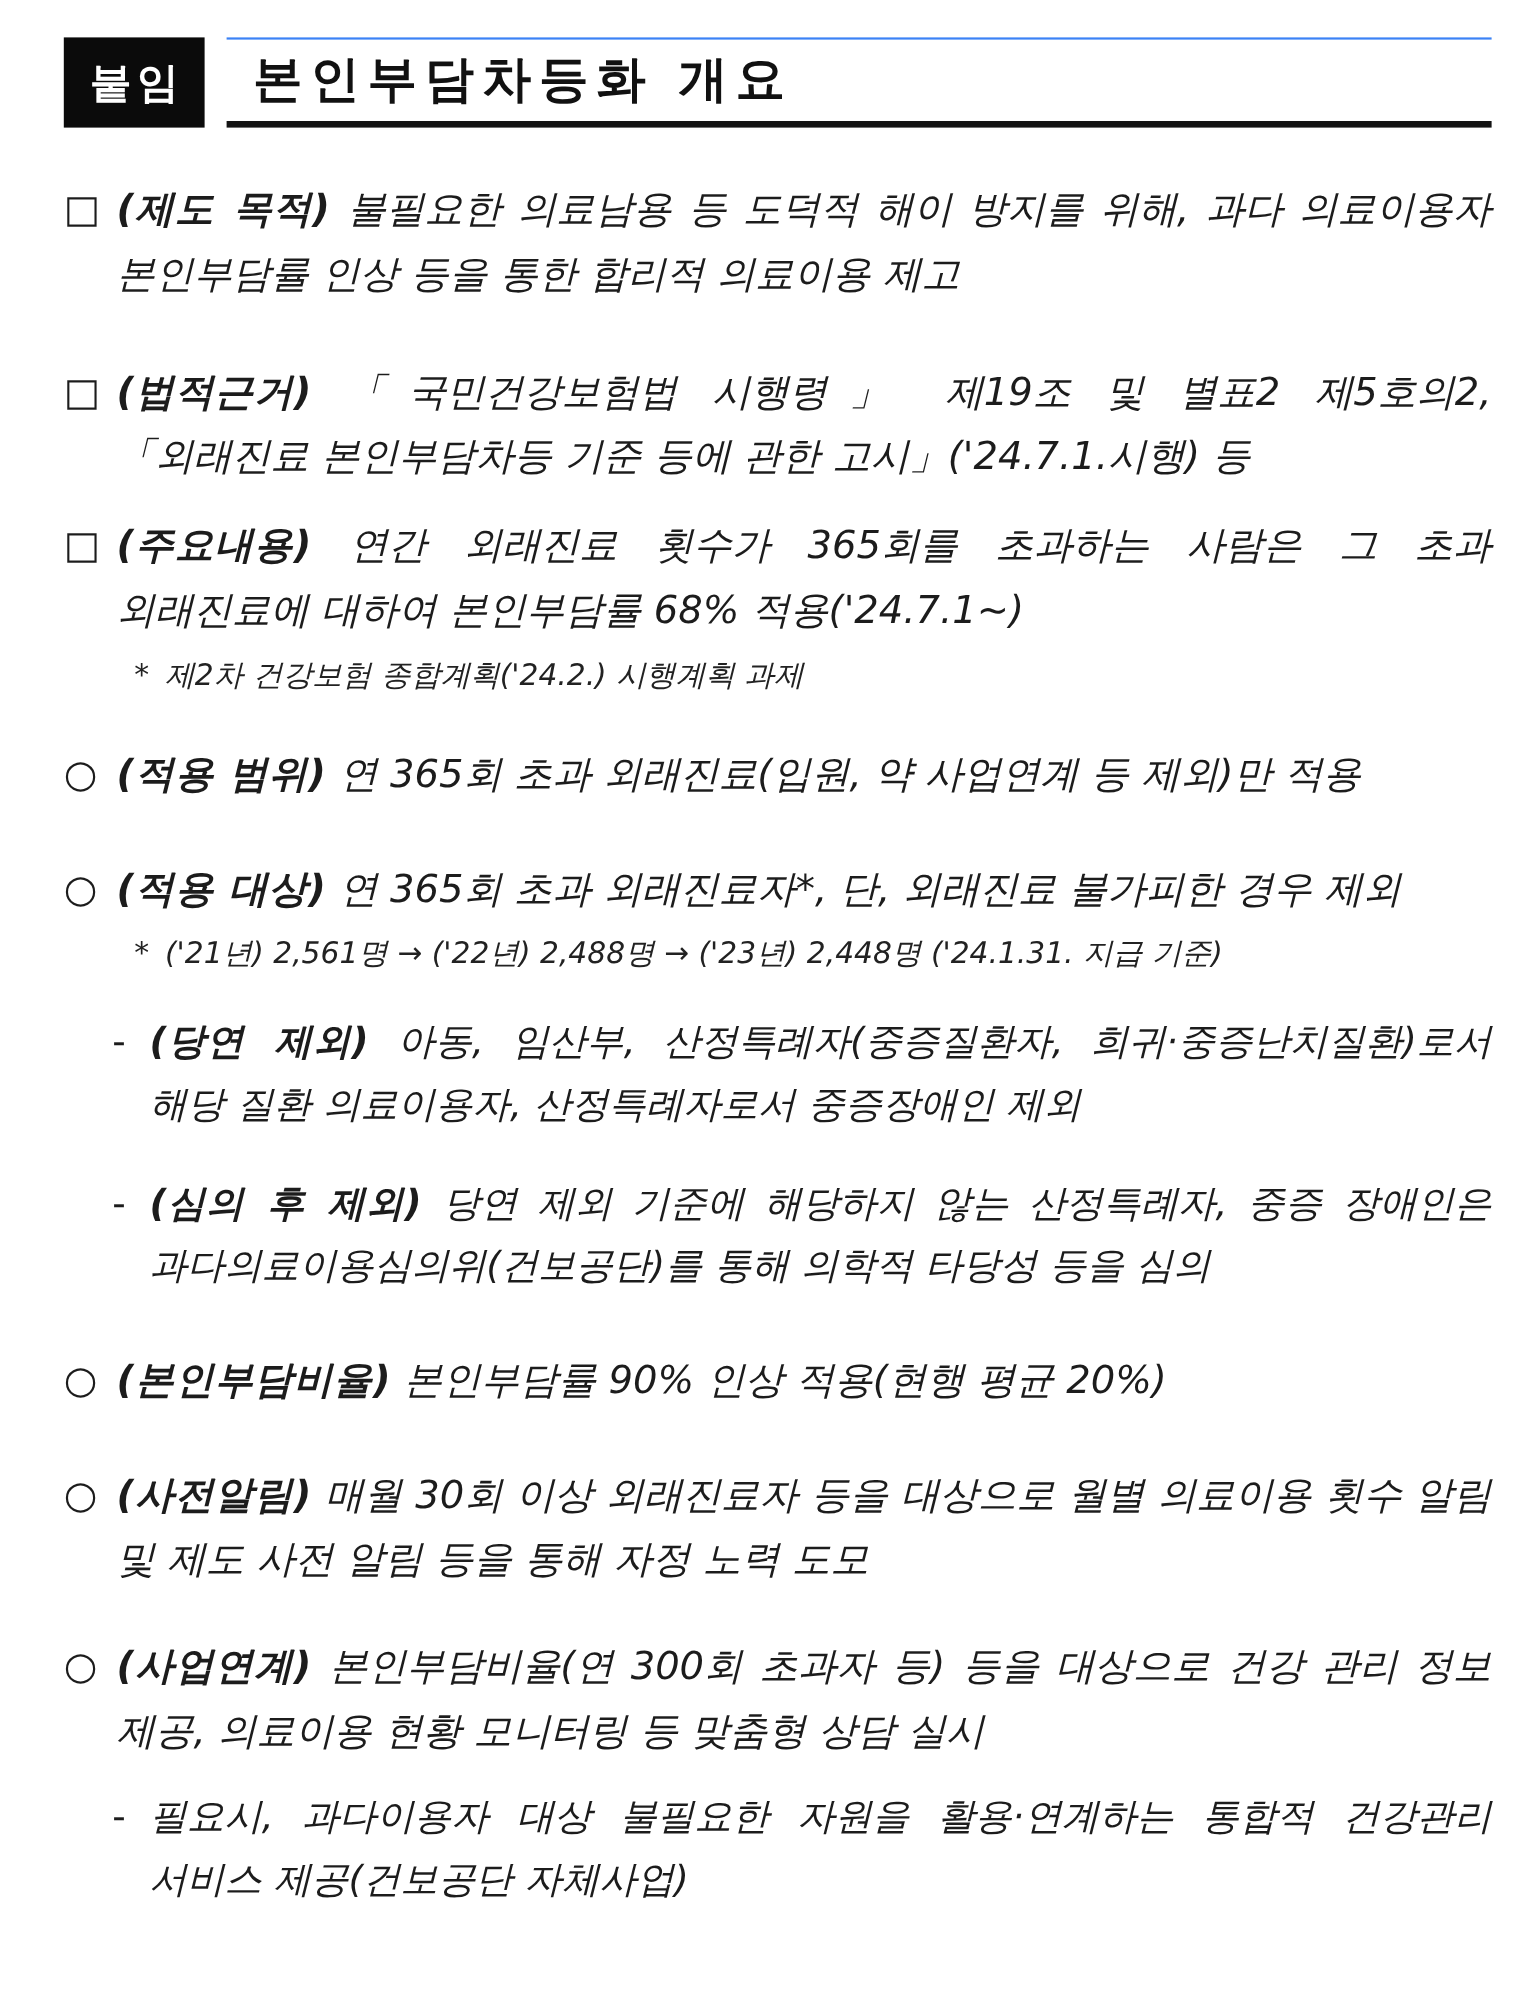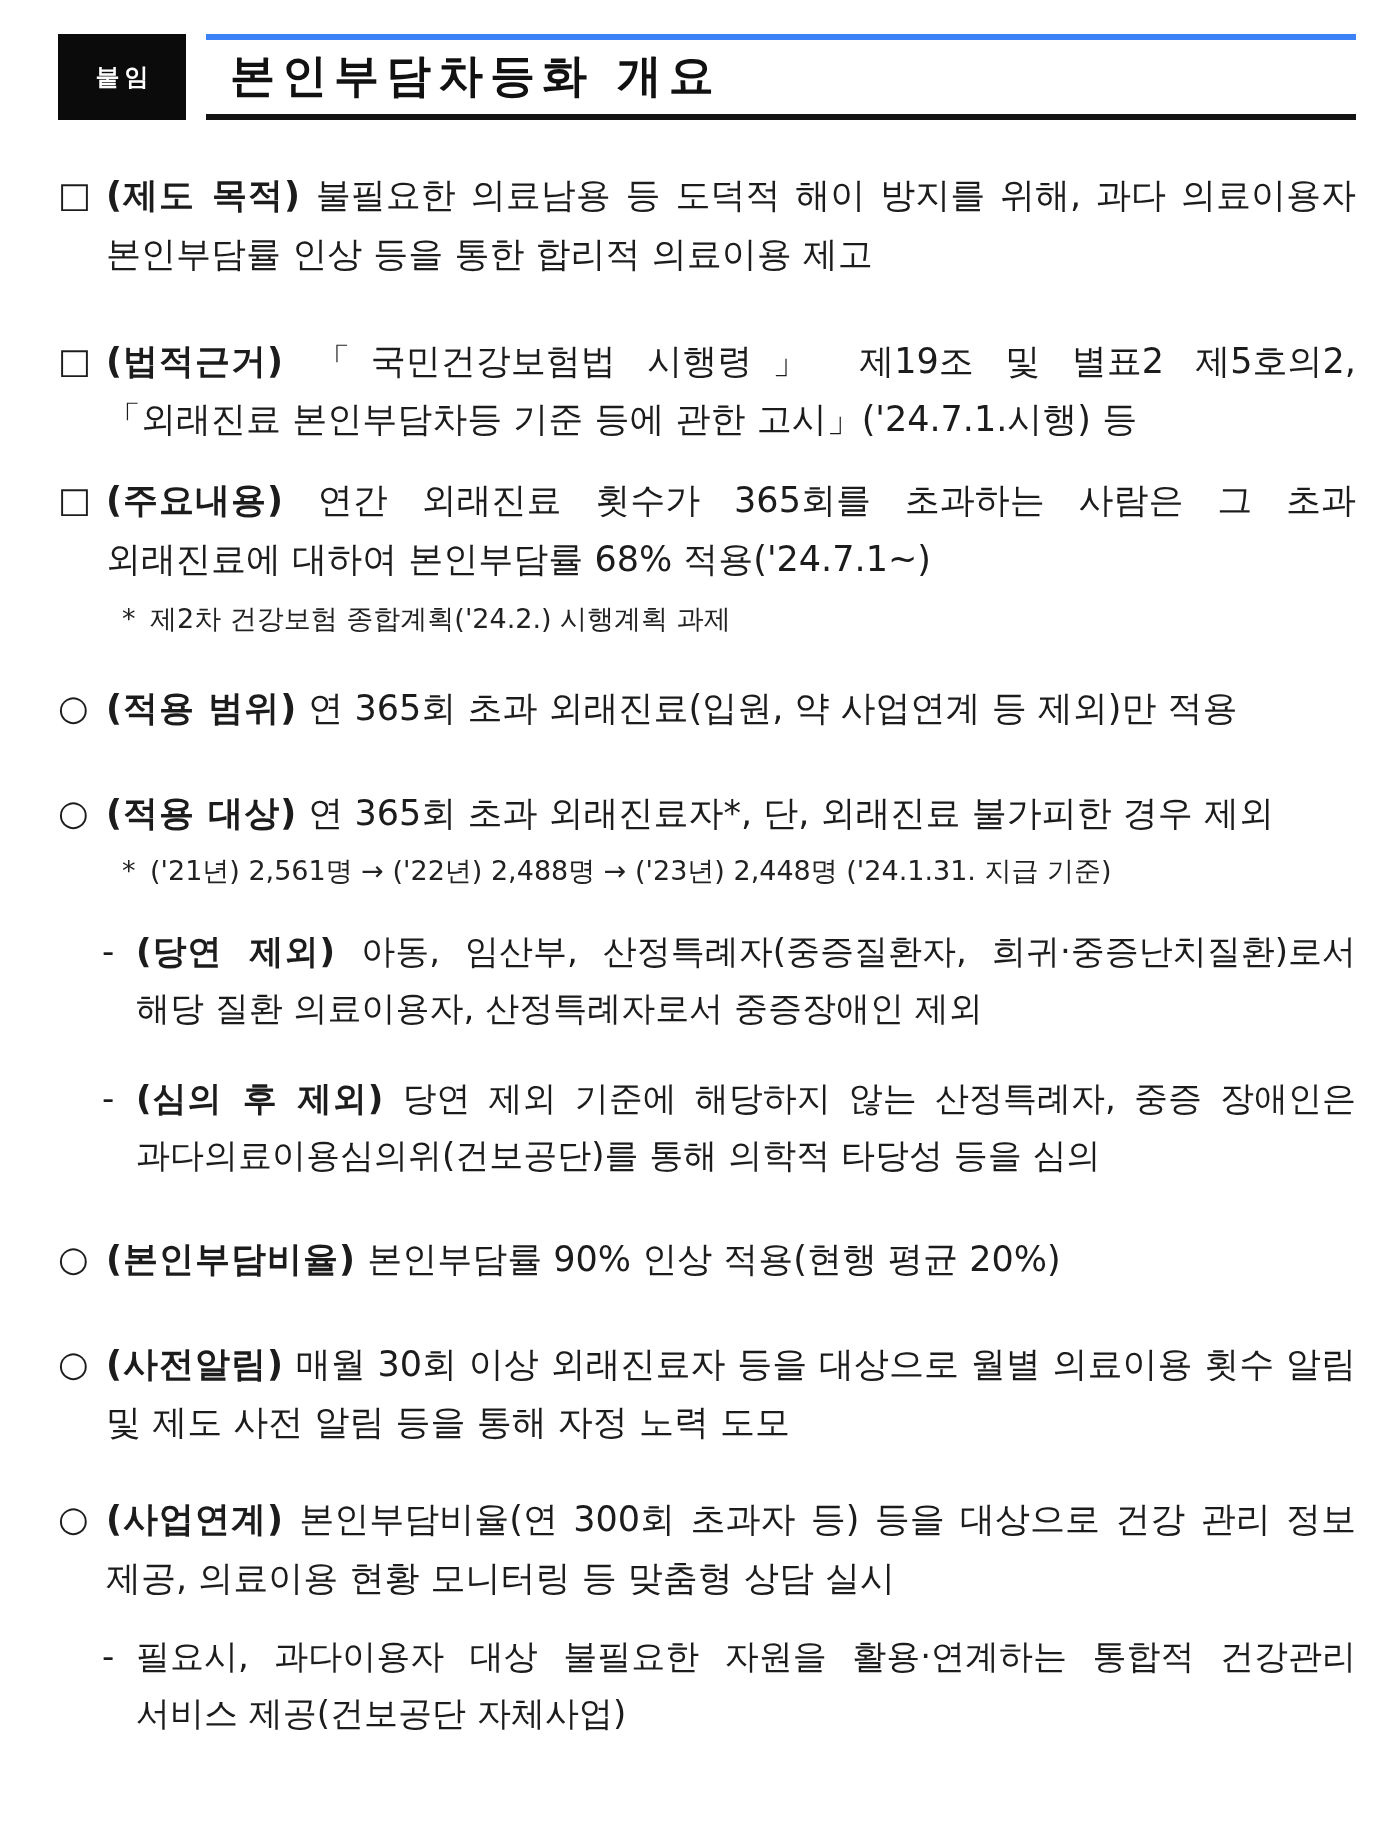--- a/index.html
+++ b/index.html
@@ -10,38 +10,38 @@
     font-family: "DejaVu Sans", "Liberation Sans", sans-serif;
     color: #1a1a1a;
     overflow: hidden;
   }
   .page { padding: 34px 42px 16px 58px; }
 
   
   .doc-header { display: flex; align-items: stretch; gap: 20px; margin-bottom: 46px; }
   .badge {
     background: #0b0b0b; color: #ffffff;
-    font-weight: bold; font-size: 24px; letter-spacing: 5px;
+    font-weight: bold; font-size: 38px; letter-spacing: 5px;
     width: 128px; min-height: 66px;
     display: flex; align-items: center; justify-content: center;
     padding-left: 5px; 
   }
   .title-wrap {
     flex: 1;
-    border-top: 6px solid #3b82f6;
+    border-top: 2px solid #3b82f6;
     border-bottom: 6px solid #131313;
     display: flex; align-items: flex-end;
     padding: 6px 6px 8px 24px;
   }
   .page-title { font-size: 45px; font-weight: bold; letter-spacing: 7px; color: #111; }
 
   
   .item { display: flex; font-size: 35px; line-height: 1.68; color: #1c1c1c; }
   .item .marker { flex: 0 0 48px; }
-  .item .btext { flex: 1; text-align: justify; word-break: keep-all; }
+  .item .btext { flex: 1; text-align: justify; word-break: keep-all; font-style: italic; }
   .item .lbl { font-weight: 700; letter-spacing: 1px; }
 
   .l3 { padding-left: 44px; font-size: 34px; }
   .l3 .marker { flex: 0 0 34px; }
 
   .fn { padding-left: 64px; font-size: 27px; line-height: 1.5; color: #222; }
   .fn .marker { flex: 0 0 28px; }
 
   .mb48 { margin-bottom: 48px; }
   .mb46 { margin-bottom: 46px; }

